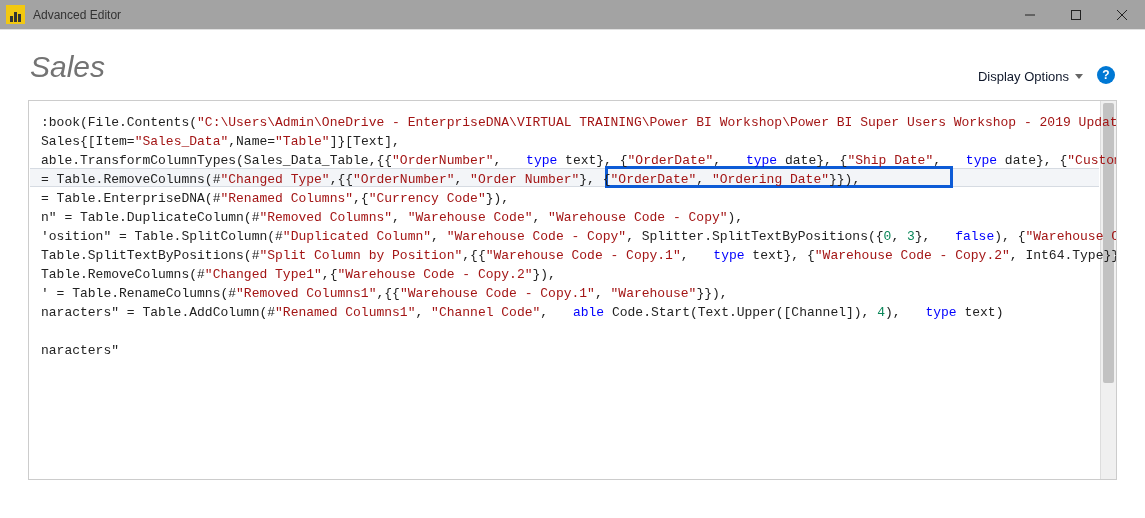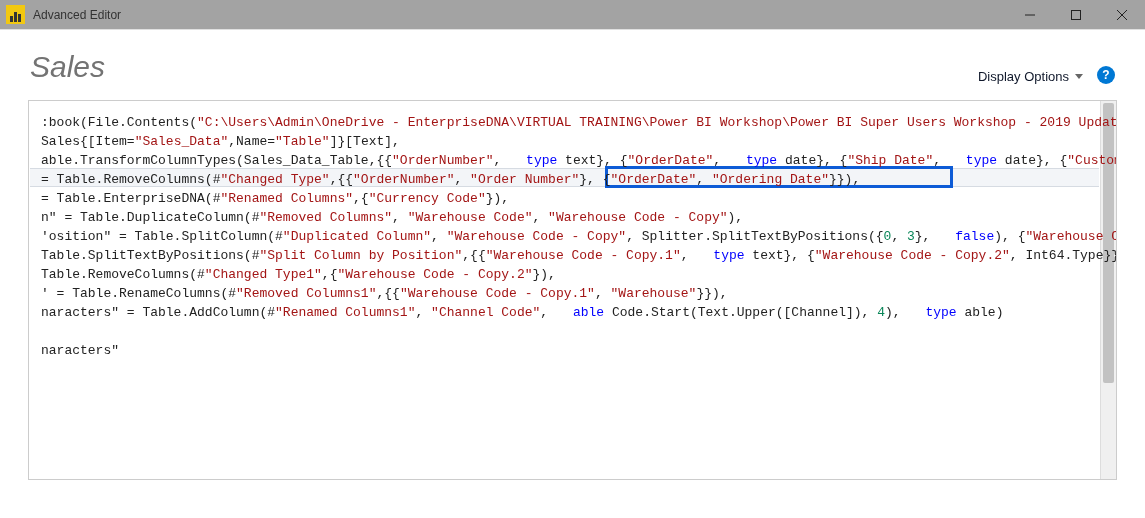--- a/index.html
+++ b/index.html
@@ -199,21 +199,21 @@
 <div><span>:book(File.Contents(</span><span class="code-str">"C:\Users\Admin\OneDrive - EnterpriseDNA\VIRTUAL TRAINING\Power BI Workshop\Power BI Super Users Workshop - 2019 Updates\R</span></div>
 <div><span> Sales{[Item=</span><span class="code-str">"Sales_Data"</span><span>,Name=</span><span class="code-str">"Table"</span><span>]}[Text],</span></div>
 <div><span>able.TransformColumnTypes(Sales_Data_Table,{{</span><span class="code-str">"OrderNumber"</span><span>, </span><span class="code-key">type</span><span> text}, {</span><span class="code-str">"OrderDate"</span><span>, </span><span class="code-key">type</span><span> date}, {</span><span class="code-str">"Ship Date"</span><span>, </span><span class="code-key">type</span><span> date}, {</span><span class="code-str">"Customer Name I</span></div>
 <div><span> = Table.RemoveColumns(#</span><span class="code-str">"Changed Type"</span><span>,{{</span><span class="code-str">"OrderNumber"</span><span>, </span><span class="code-str">"Order Number"</span><span>}, {</span><span class="code-str">"OrderDate"</span><span>, </span><span class="code-str">"Ordering Date"</span><span>}}),</span></div>
 <div><span> = Table.EnterpriseDNA(#</span><span class="code-str">"Renamed Columns"</span><span>,{</span><span class="code-str">"Currency Code"</span><span>}),</span></div>
 <div><span>n" = Table.DuplicateColumn(#</span><span class="code-str">"Removed Columns"</span><span>, </span><span class="code-str">"Warehouse Code"</span><span>, </span><span class="code-str">"Warehouse Code - Copy"</span><span>),</span></div>
 <div><span>'osition" = Table.SplitColumn(#</span><span class="code-str">"Duplicated Column"</span><span>, </span><span class="code-str">"Warehouse Code - Copy"</span><span>, Splitter.SplitTextByPositions({</span><span class="code-num">0</span><span>, </span><span class="code-num">3</span><span>}, </span><span class="code-key">false</span><span>), {</span><span class="code-str">"Warehouse Code -</span></div>
 <div><span> Table.SplitTextByPositions(#</span><span class="code-str">"Split Column by Position"</span><span>,{{</span><span class="code-str">"Warehouse Code - Copy.1"</span><span>, </span><span class="code-key">type</span><span> text}, {</span><span class="code-str">"Warehouse Code - Copy.2"</span><span>, Int64.Type}}),</span></div>
 <div><span> Table.RemoveColumns(#</span><span class="code-str">"Changed Type1"</span><span>,{</span><span class="code-str">"Warehouse Code - Copy.2"</span><span>}),</span></div>
 <div><span>' = Table.RenameColumns(#</span><span class="code-str">"Removed Columns1"</span><span>,{{</span><span class="code-str">"Warehouse Code - Copy.1"</span><span>, </span><span class="code-str">"Warehouse"</span><span>}}),</span></div>
-<div><span>naracters" = Table.AddColumn(#</span><span class="code-str">"Renamed Columns1"</span><span>, </span><span class="code-str">"Channel Code"</span><span>, </span><span class="code-key">able</span><span> Code.Start(Text.Upper([Channel]), </span><span class="code-num">4</span><span>), </span><span class="code-key">type</span><span> able)</span></div>
+<div><span>naracters" = Table.AddColumn(#</span><span class="code-str">"Renamed Columns1"</span><span>, </span><span class="code-str">"Channel Code"</span><span>, </span><span class="code-key">able</span><span> Code.Start(Text.Upper([Channel]), </span><span class="code-num">4</span><span>), </span><span class="code-key">type</span><span> text)</span></div>
 <div>&nbsp;</div>
 <div><span>naracters"</span></div>
   </div>
   <div class="highlight-box"></div>
   <div class="scroll-track">
     <div class="scroll-thumb"></div>
   </div>
 </div>
 
 </body></html>

